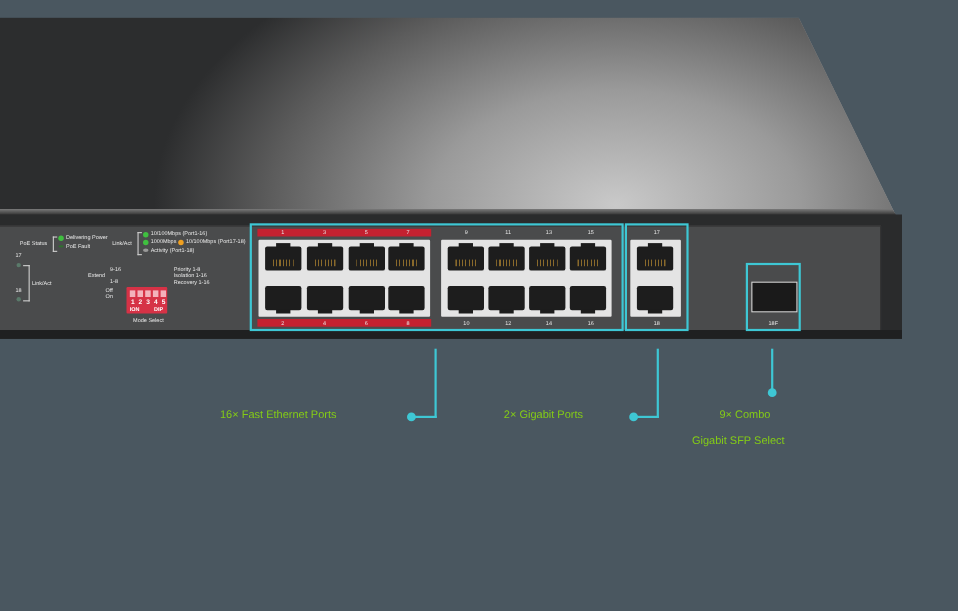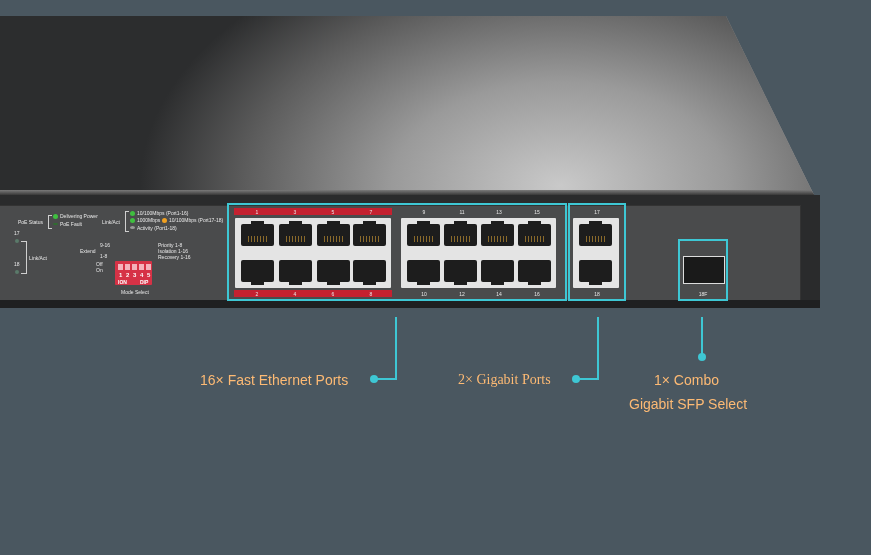--- a/index.html
+++ b/index.html
@@ -23,21 +23,21 @@
   .redbar { position:absolute; height:7px; background:#c42130; }
   .pnum { position:absolute; color:#e6e6e6; font-size:5px; text-align:center; width:14px; }
   .port-block { position:absolute; background:#e4e4e4; border-radius:1px; }
   .jack { position:absolute; width:33px; height:22px; background:#1d1d1d; border-radius:2px; }
   .jack.top::after { content:""; position:absolute; left:7px; right:7px; bottom:4px; height:6px; background:repeating-linear-gradient(90deg,#8a6a2b 0 1px,#1d1d1d 1px 3px); }
   .jack.top::before { content:""; position:absolute; left:10px; right:10px; top:-3px; height:4px; background:#1d1d1d; }
   .jack.bot::before { content:""; position:absolute; left:10px; right:10px; bottom:-3px; height:4px; background:#1d1d1d; }
   .sfp { position:absolute; left:683px; top:256px; width:40px; height:26px; background:#1a1a1a; border:1px solid #ddd; }
   .callout-line { position:absolute; background:#3ec7d4; }
   .dot { position:absolute; width:8px; height:8px; border-radius:50%; background:#3ec7d4; }
-  .caption { position:absolute; color:#fdba74; font-size:14px; white-space:nowrap; }
+  .caption { position:absolute; color:#84cc16; font-size:10px; white-space:nowrap; }
 </style>
 </head>
 <body>
 
 <div class="lid-shape"></div>
 <div class="lid-edge"></div>
 <div class="front"></div>
 <div class="front-inner"></div>
 <div class="front-shade"></div>
 
@@ -147,18 +147,18 @@
 <span class="pnum" style="left:696px;top:291px;">18F</span>
 
 <div class="callout-line" style="left:395px;top:317px;width:2px;height:63px;"></div>
 <div class="callout-line" style="left:376px;top:378px;width:21px;height:2px;"></div>
 <div class="dot" style="left:370px;top:375px;"></div>
 <span class="caption" style="left:200px;top:372px;">16× Fast Ethernet Ports</span>
 
 <div class="callout-line" style="left:597px;top:317px;width:2px;height:63px;"></div>
 <div class="callout-line" style="left:578px;top:378px;width:21px;height:2px;"></div>
 <div class="dot" style="left:572px;top:375px;"></div>
-<span class="caption" style="left:458px;top:372px;font-family:Liberation Serif, serif;">2× Gigabit Ports</span>
+<span class="caption" style="left:458px;top:372px;">2× Gigabit Ports</span>
 
 <div class="callout-line" style="left:701px;top:317px;width:2px;height:38px;"></div>
 <div class="dot" style="left:698px;top:353px;"></div>
-<span class="caption" style="left:654px;top:372px;">1× Combo</span>
+<span class="caption" style="left:654px;top:372px;">9× Combo</span>
 <span class="caption" style="left:629px;top:396px;">Gigabit SFP Select</span>
 
 </body></html>

